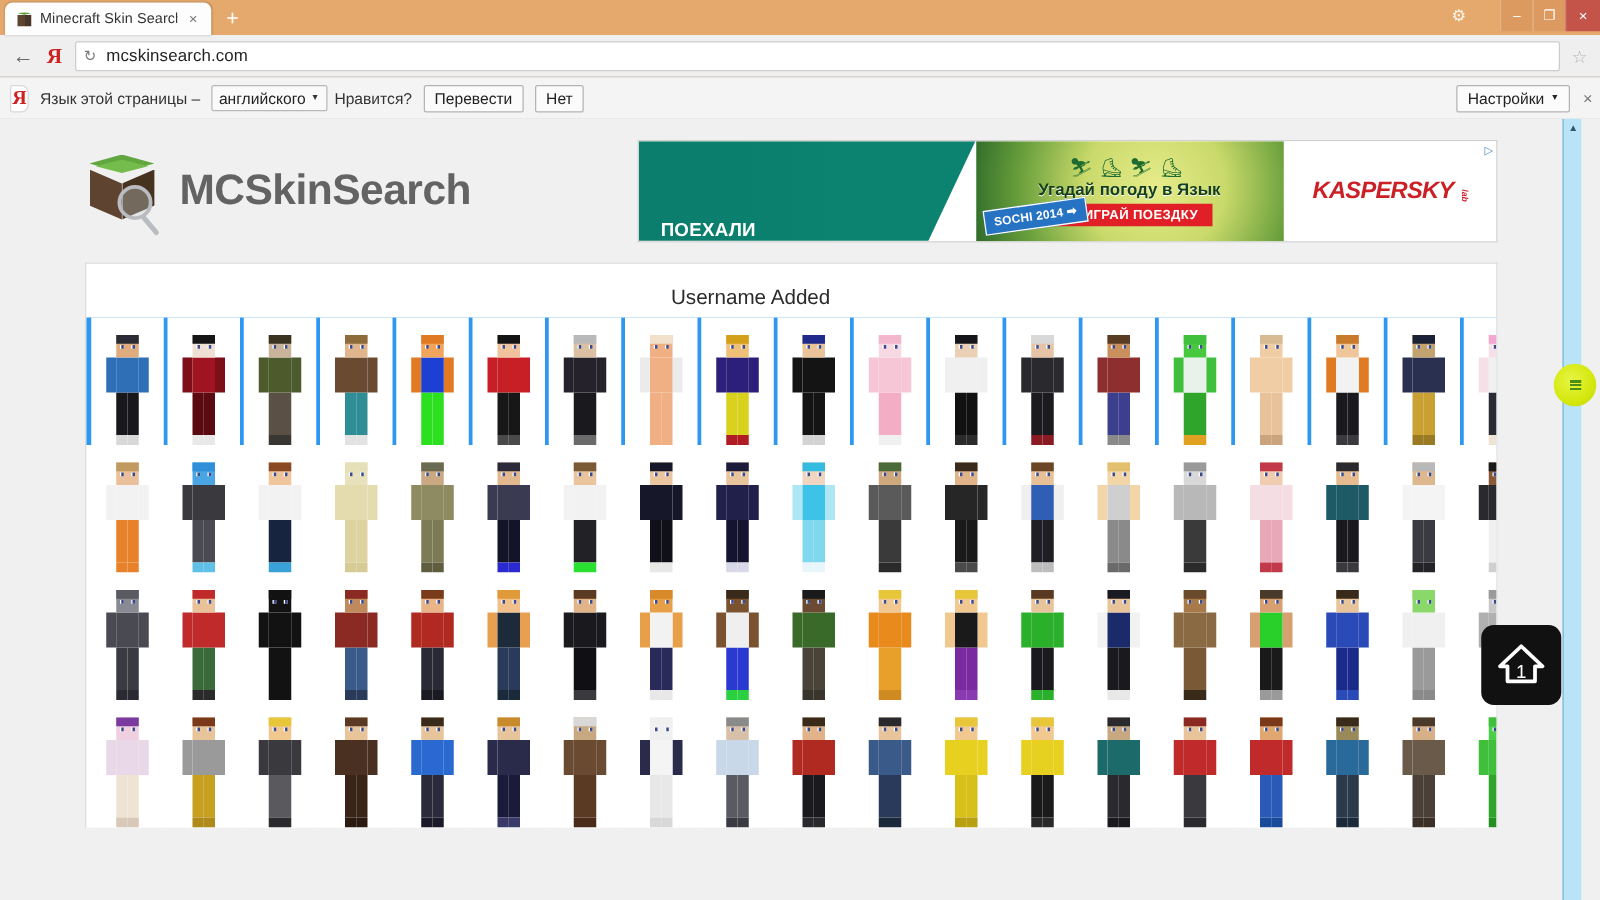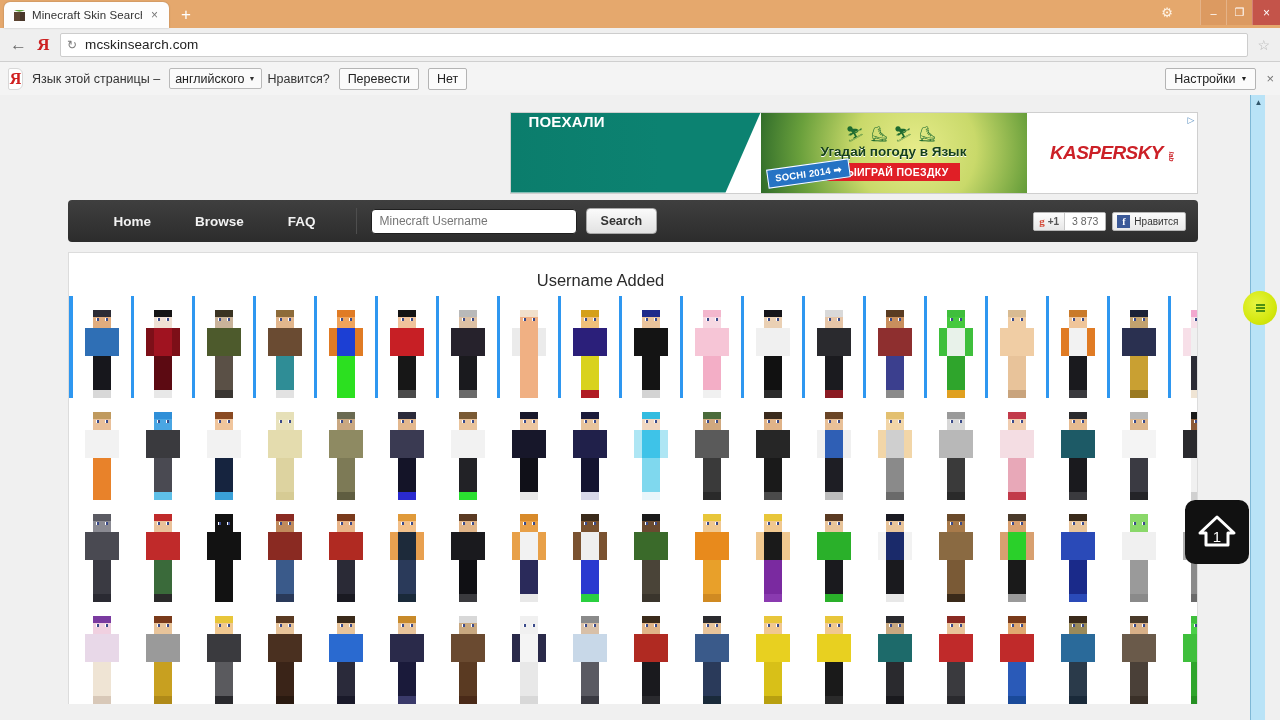--- a/index.html
+++ b/index.html
@@ -141,22 +141,22 @@
     transform:rotate(-40deg); border-radius:2px;
   }
   .logo-text { font-size:34px; font-weight:bold; color:#636363; letter-spacing:-.4px; }
 
   
   .banner {
     position:relative; width:688px; height:82px; border:1px solid #cfcfcf;
     background:#fff; overflow:hidden; display:flex; margin-left:auto;
   }
   .ban-green {
-    width:250px; background:linear-gradient(90deg,#0b7d6c 0%,#0c8271 60%,#0c8271 100%);
-    position:relative; display:flex; flex-direction:column; justify-content:space-between;
+    width:270px; background:linear-gradient(90deg,#0b7d6c 0%,#0c8271 60%,#0c8271 100%);
+    position:relative; display:flex; flex-direction:column; justify-content:flex-end;
     padding-left:18px; color:#fff; clip-path:polygon(0 0,100% 0,86% 100%,0 100%);
   }
   .ban-green .l1 { font-size:15px; font-weight:bold; letter-spacing:.2px;}
   .ban-green .l2 { font-size:15px; font-weight:bold; letter-spacing:.2px; margin-top:3px;}
   .ban-mid {
     flex:1; position:relative;
     background:radial-gradient(circle at 58% 45%, #e6ec8a 0%, #c9d96a 38%, #6aa03c 72%, #2f6b2a 100%);
     display:flex; flex-direction:column; align-items:center; justify-content:center;
   }
   .ban-icons { font-size:15px; color:#1d6b2f; letter-spacing:5px; margin-bottom:1px; }
@@ -346,61 +346,49 @@
         <span class="caret" style="font-size:7px;margin-left:5px">▼</span>
       </span>
       <span class="tb-close">×</span>
     </span>
   </div>
 
   <div class="viewport">
     <div class="page">
 
       <div class="site-header">
+        <div class="logo-wrap">
+          <span class="logo-cube">
+            <span class="left"></span>
+              <span class="right"></span>
+            <span class="top"></span>
+              <span class="top2"></span>
+            <span class="logo-handle"></span>
+              <span class="logo-glass"></span>
+          </span>
+          <span class="logo-text">MCSkinSearch</span>
+        </div>
 
         <div class="banner">
           <div class="ban-green">
             <span class="l1">ПОЕХАЛИ</span>
           </div>
           <div class="ban-mid">
             <span class="ban-icons">⛷⛸⛷⛸</span>
             <span class="mtxt">Угадай погоду в Язык</span>
             <span class="ban-redbtn">ВЫИГРАЙ ПОЕЗДКУ</span>
             <span class="ban-sign">SOCHI 2014 ➡</span>
           </div>
           <div class="ban-right">
             <span class="kasp"><span>KASPERSKY</span><small>lab</small></span>
           </div>
           <span class="ad-choice">▷</span>
         </div>
       </div>
 
-      <div class="navstrip">
-        <a class="nav-link">Home</a>
-        <a class="nav-link">Browse</a>
-        <a class="nav-link">FAQ</a>
-        <span class="nav-sep"></span>
-        <span class="nav-search">
-          <input class="nav-input" type="text" placeholder="Minecraft Username" style="">
-          <button class="nav-btn">Search</button>
-        </span>
-        <span class="social">
-          <span class="gplus">
-            <span class="g1">
-              <span class="gicon">g</span>
-              <span class="gp1">+1</span>
-            </span>
-            <span class="gcount">3 873</span>
-          </span>
-          <span class="fbbtn">
-            <span class="fbico">f</span>
-            <span class="fbtxt">Нравится</span>
-          </span>
-        </span>
-      </div>
 
       <div class="card">
         <div class="section-title">
           <span>Username Added</span>
           <span class="sel-band"></span>
         </div>
         <div class="grid-wrap" id="grid">
             <div class="grid-row selected">
               <div class="skin">
                 <span class="char">

